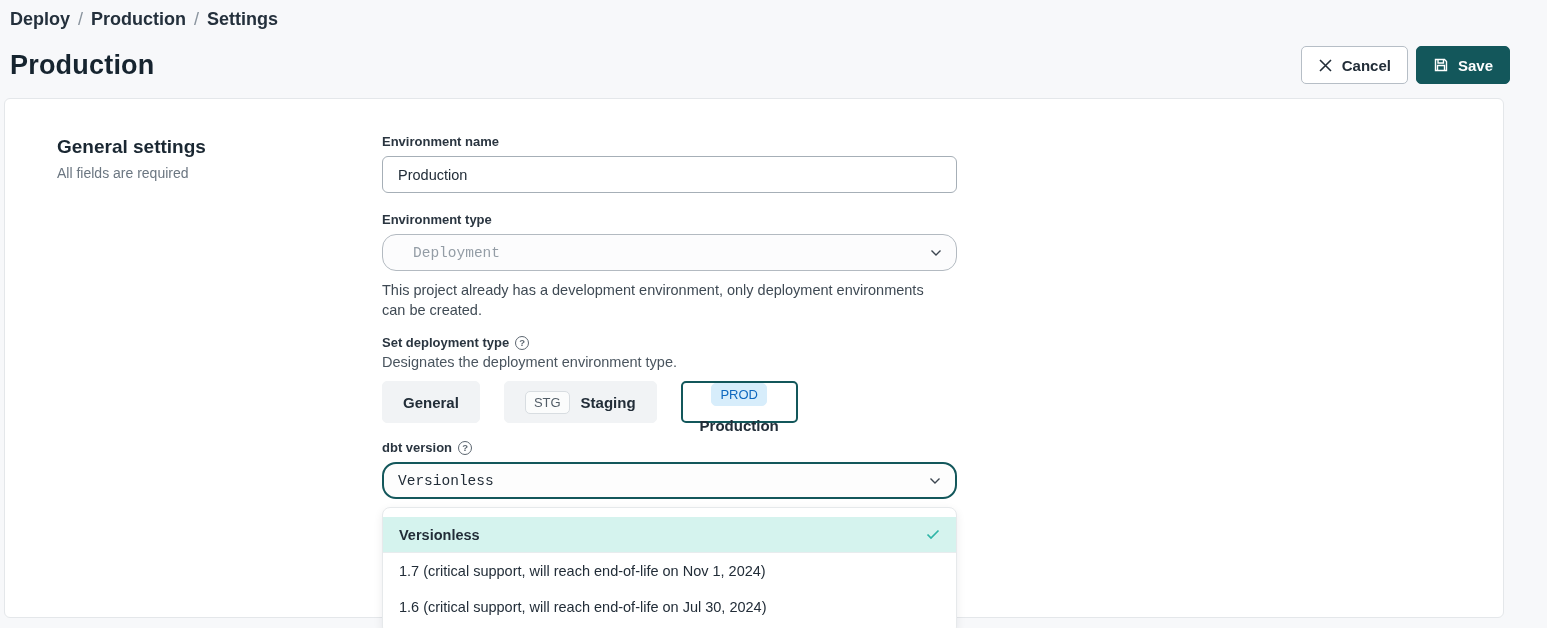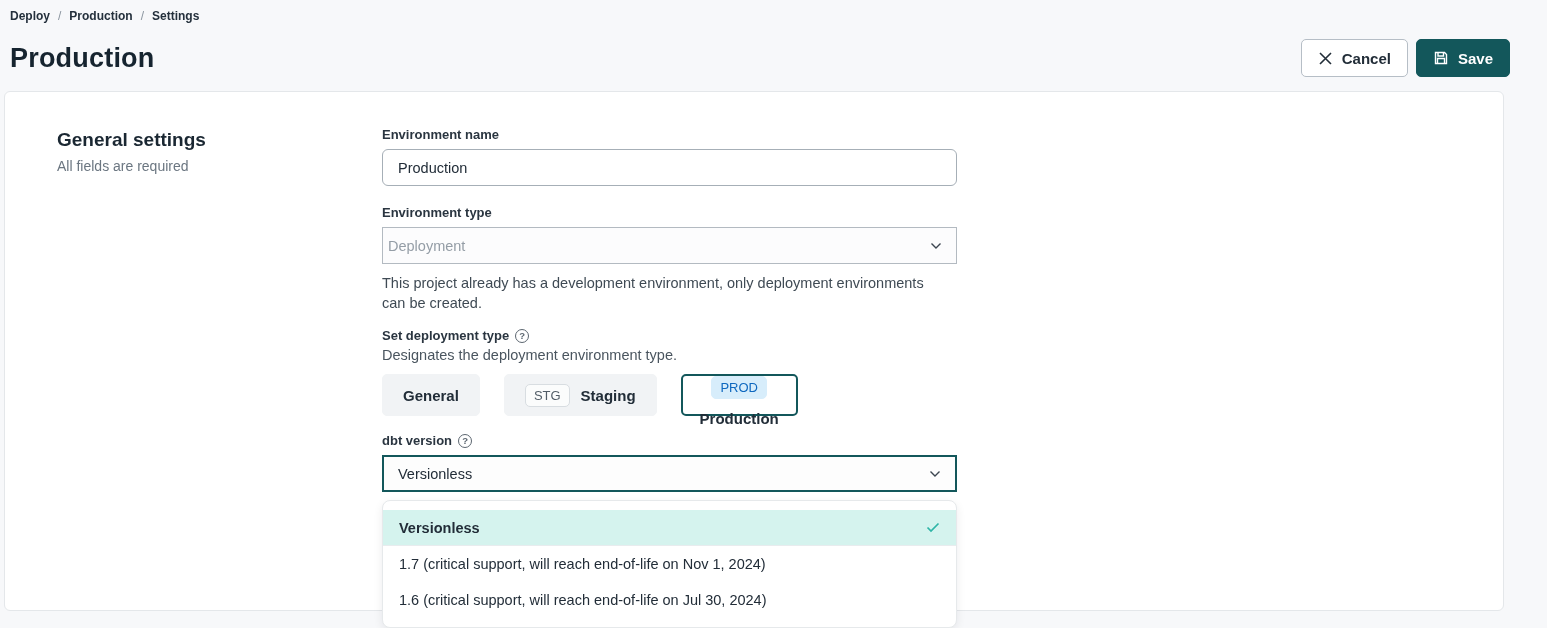--- a/index.html
+++ b/index.html
@@ -5,21 +5,21 @@
   * { margin: 0; padding: 0; box-sizing: border-box; }
   html, body { width: 1547px; height: 628px; overflow: hidden; }
   body {
     font-family: "Liberation Sans", "DejaVu Sans", sans-serif;
     background: #f7f8fa;
     color: #1c2b36;
   }
   .page { padding: 9px 10px 0 10px; }
 
   
-  .breadcrumb { display: flex; align-items: center; gap: 8px; font-size: 12px; font-weight: 700; color: #24303c; }
+  .breadcrumb { display: flex; align-items: center; gap: 8px; font-size: 18px; font-weight: 700; color: #24303c; }
   .breadcrumb .sep { color: #8a949e; font-weight: 400; }
   .crumb { cursor: pointer; }
 
   
   .header-row { display: flex; align-items: center; justify-content: space-between; margin-top: 16px; padding-right: 27px; }
   .page-title { font-size: 27px; font-weight: 700; color: #16242f; letter-spacing: 0.2px; }
   .header-actions { display: flex; gap: 8px; padding-left: 44px; }
   .btn { display: inline-flex; align-items: center; gap: 9px; height: 38px; padding: 0 16px;
          border-radius: 5px; font-size: 15px; font-weight: 600; cursor: pointer; border: 1px solid transparent; }
   .btn-secondary { background: #ffffff; border-color: #b6bec6; color: #222d38; }
@@ -54,23 +54,23 @@
   .field-label { display: flex; align-items: center; gap: 6px; font-size: 13px; font-weight: 700; color: #2a3540; margin-bottom: 7px; }
   .help-icon { width: 14px; height: 14px; border: 1.3px solid #5c6670; border-radius: 50%;
                color: #5c6670; font-size: 9.5px; font-weight: 700; display: inline-flex;
                align-items: center; justify-content: center; cursor: pointer; }
   .text-input {
     width: 100%; height: 37px; border: 1px solid #a6afb7; border-radius: 6px;
     padding: 0 15px; font-size: 14.5px; color: #222d38; background: #fff;
     font-family: "Liberation Sans", sans-serif; outline: none;
   }
   .select {
-    width: 100%; height: 37px; border: 1px solid #aab2ba; border-radius: 0;
+    width: 100%; height: 37px; border: 1px solid #aab2ba; border-radius: 14px;
     background: #fdfdfd; display: flex; align-items: center; justify-content: space-between;
-    padding: 0 14px 0 5px; font-size: 14.5px; cursor: pointer;
+    padding: 0 14px 0 30px; font-size: 14.5px; cursor: pointer; font-family: Liberation Mono, monospace;
   }
   .select.disabled { color: #949da6; background: #fcfcfd; border-color: #b3bac1; cursor: default; }
   .select.focused { border: 2px solid #13575b; color: #222d38; padding-left: 14px; }
   .chevron { color: #3c4650; }
   .helper-text { margin-top: 9px; font-size: 14.5px; line-height: 20px; color: #3f4a54; width: 548px; }
   .field-desc { font-size: 14.5px; color: #4a555f; margin: 2px 0 11px 0; }
 
   .gap-19 { height: 19px; } .gap-15 { height: 15px; } .gap-17 { height: 17px; }
 
   

